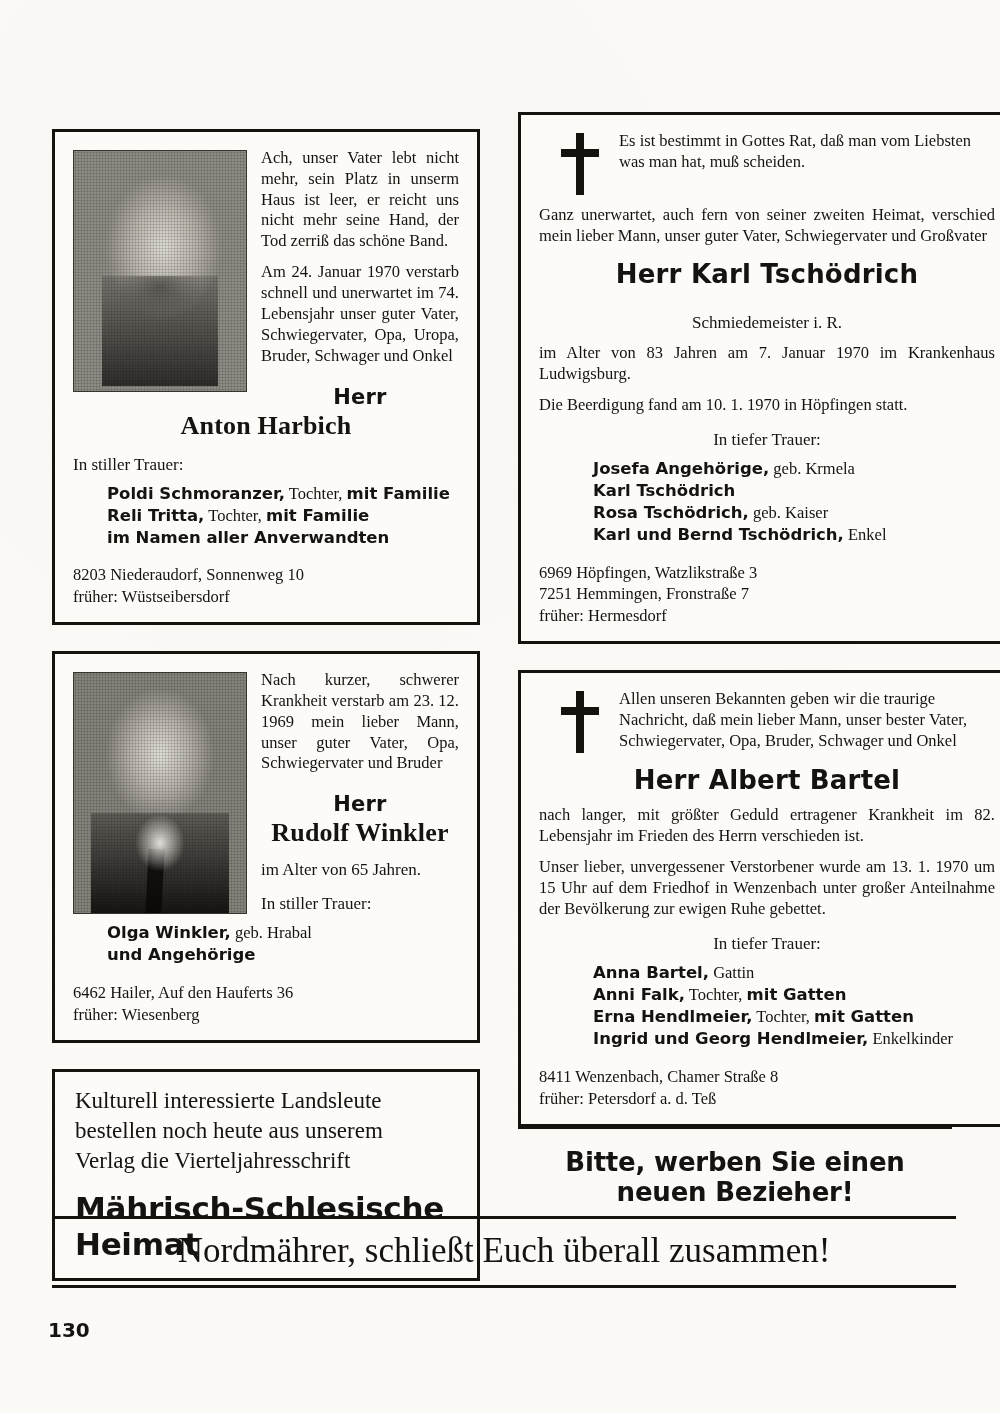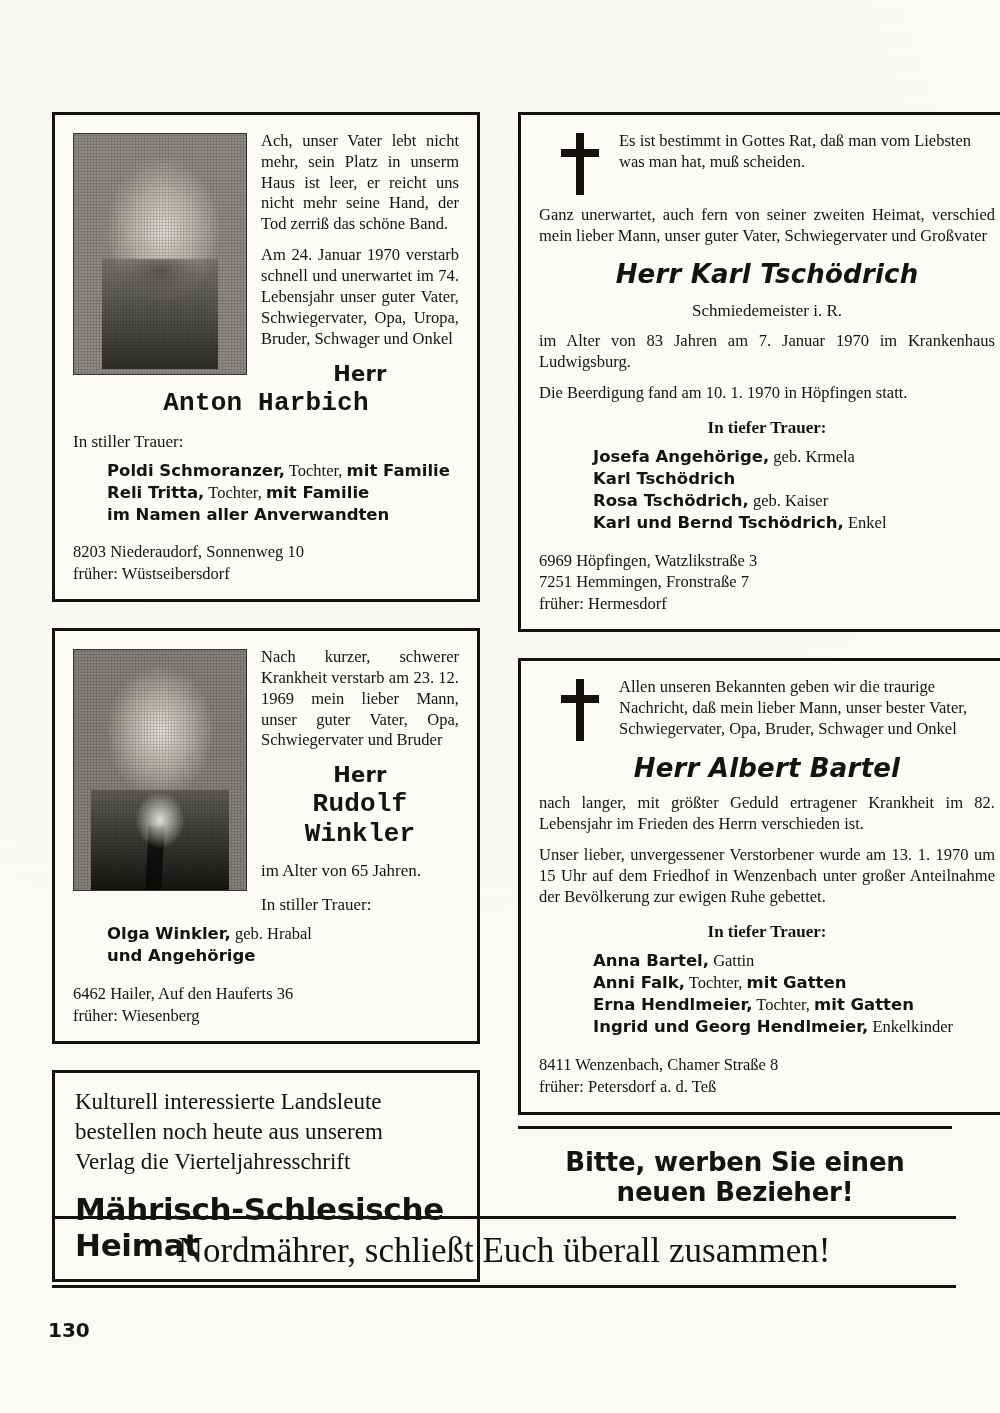--- a/index.html
+++ b/index.html
@@ -26,21 +26,21 @@
   .grain {
     position: absolute;
     inset: 0;
     background-image:
       repeating-linear-gradient(0deg, rgba(0,0,0,0.012) 0px, rgba(0,0,0,0.012) 1px, rgba(0,0,0,0) 1px, rgba(0,0,0,0) 3px);
     pointer-events: none;
     opacity: .5;
   }
 
   
-  .col-left { position: absolute; left: 52px; top: 112px; width: 428px; }
+  .col-left { position: absolute; left: 52px; top: 129px; width: 428px; }
   .col-right { position: absolute; left: 518px; top: 112px; width: 498px; }
 
   .box {
     border: 3px solid #16130f;
     background: #fcfbf8;
     box-sizing: border-box;
     padding: 16px 18px 14px 18px;
     position: relative;
   }
   .box + .box { margin-top: 26px; }
@@ -55,54 +55,53 @@
     font-size: 16.5px;
     line-height: 1.27;
     text-align: justify;
     margin-top: 10px;
   }
   .herr {
     text-align: center;
     font-family: "DejaVu Sans", sans-serif;
     font-weight: bold;
     font-size: 21px;
-    margin-top: 12px;
+    margin-top: 18px;
     letter-spacing: .2px;
   }
   .name {
     text-align: center;
-    font-family: Liberation Mono, monospace;
+    font-family: Liberation Serif, serif;
     font-weight: bold;
     font-size: 26px;
     margin-top: 2px;
     letter-spacing: .2px;
   }
   .name-inline {
     text-align: center;
     font-family: "DejaVu Sans", sans-serif;
     font-weight: bold;
     font-size: 26px;
     margin-top: 12px;
     letter-spacing: .2px;
-    font-style: italic;
   }
   .subtitle {
     text-align: center;
     font-size: 17px;
-    margin-top: 12px;
+    margin-top: 24px;
   }
   .age-line {
     font-size: 17px;
     margin-top: 12px;
   }
   .mourn-head {
     font-size: 17px;
     margin-top: 14px;
   }
-  .mourn-head.centered { text-align: center; font-weight: bold; }
+  .mourn-head.centered { text-align: center; }
   .mourn-list {
     margin-top: 8px;
     font-size: 16.5px;
     line-height: 1.33;
   }
   .mourn-list .ln { white-space: nowrap; }
   .bold-sans {
     font-family: "DejaVu Sans", sans-serif;
     font-weight: bold;
   }

